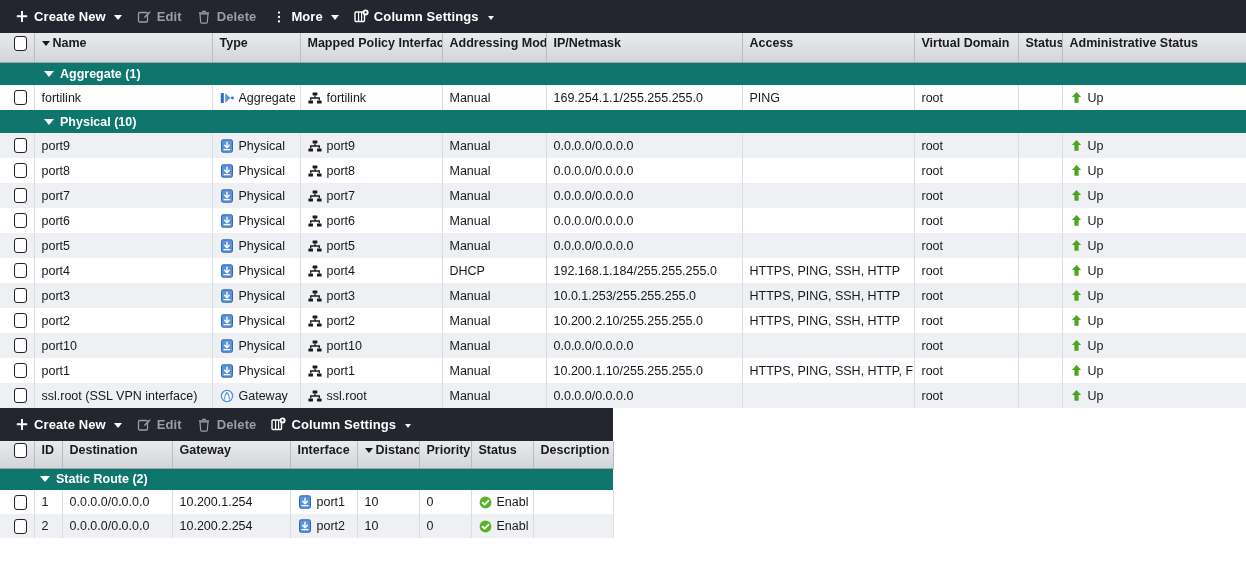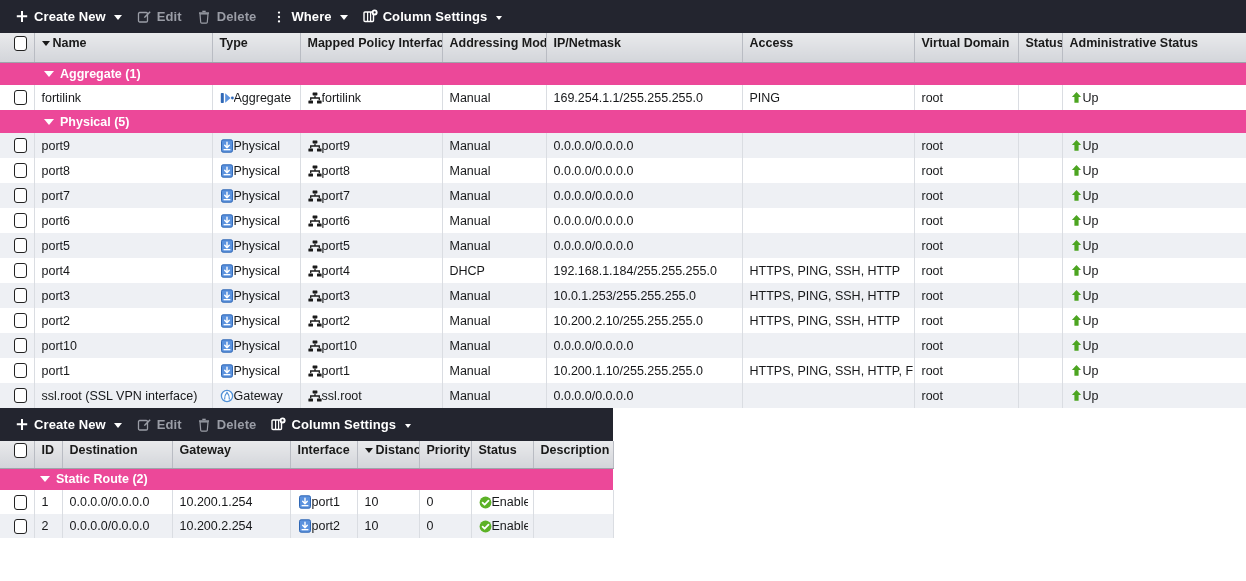--- a/index.html
+++ b/index.html
@@ -89,21 +89,21 @@
     padding: 0 5px 0 7px;
     font-size: 12.5px;
     color: #17181a;
     white-space: nowrap;
     overflow: hidden;
     vertical-align: middle;
   }
   tbody tr.row-alt td { background: #eef0f4; }
   tbody tr.row-norm td { background: #ffffff; }
   tbody tr.grp td {
-    background: #ec4899;
+    background: #0f766e;
     color: #ffffff;
     font-weight: 700;
     border-right: none;
     height: 23px;
     padding-left: 44px;
   }
   tbody tr.grp td .tri {
     display: inline-block;
     width: 0; height: 0;
     border-left: 5px solid transparent;
@@ -130,20 +130,21 @@
     display: inline-block;
     background: #fff;
     vertical-align: middle;
   }
   td.c-chk, th.c-chk { text-align: left; padding-left: 14px; }
 
   
   .cell {
     display: flex;
     align-items: center;
+    gap: 5px;
     height: 100%;
     overflow: hidden;
   }
   .cell .lbl { overflow: hidden; text-overflow: clip; white-space: nowrap; }
 
   
   .ic { flex: none; display: inline-flex; align-items: center; justify-content: center; }
   .ic-phys { width: 14px; height: 14px; }
   .ic-agg  { width: 14px; height: 14px; }
   .ic-tun  { width: 14px; height: 14px; }
@@ -190,21 +191,21 @@
       <span>Delete</span>
     </div>
     <div class="tb-item">
       <span class="ic ico">
         <svg width="14" height="14" viewBox="0 0 14 14">
           <circle cx="7" cy="2.6" r="1.15" fill="#fff"></circle>
           <circle cx="7" cy="7" r="1.15" fill="#fff"></circle>
           <circle cx="7" cy="11.4" r="1.15" fill="#fff"></circle>
         </svg>
       </span>
-      <span>Where</span>
+      <span>More</span>
       <span class="caret-d"></span>
     </div>
     <div class="tb-item">
       <span class="ic ico">
         <svg width="15" height="15" viewBox="0 0 15 15">
           <rect x="1" y="3" width="9.5" height="9.5" rx="1" fill="none" stroke="#fff" stroke-width="1.4"></rect>
           <path d="M4.6 3v9.5M7.6 3v9.5" stroke="#fff" stroke-width="1.2"></path>
           <circle cx="11.6" cy="3.4" r="3" fill="#fff"></circle>
           <circle cx="11.6" cy="3.4" r="1.1" fill="#23252f"></circle>
         </svg>
@@ -283,21 +284,21 @@
             <span class="ic ic-up">
               <svg width="13" height="13" viewBox="0 0 13 13">
                 <path d="M6.5 1.1l4.6 4.8H8.6v5.9H4.4V5.9H1.9z" fill="#4ca521"></path>
               </svg>
             </span>
             <span class="lbl">Up</span>
           </div>
         </td>
       </tr>
       <tr class="grp">
-        <td colspan="10"><span class="tri"></span><span>Physical (5)</span></td>
+        <td colspan="10"><span class="tri"></span><span>Physical (10)</span></td>
       </tr>
       <tr class="row-alt">
         <td class="c-chk"><span class="cbx"></span></td>
         <td><span>port9</span></td>
         <td>
           <div class="cell">
             <span class="ic ic-phys">
               <svg width="14" height="14" viewBox="0 0 14 14">
                 <rect x="1.5" y="0.8" width="11" height="12.4" rx="1.6" fill="#5b92de" stroke="#2f67b5" stroke-width="1"></rect>
                 <path d="M7 3.2v5.2M4.7 6.3L7 8.8l2.3-2.5" stroke="#fff" stroke-width="1.4" fill="none" stroke-linecap="round" stroke-linejoin="round"></path>

